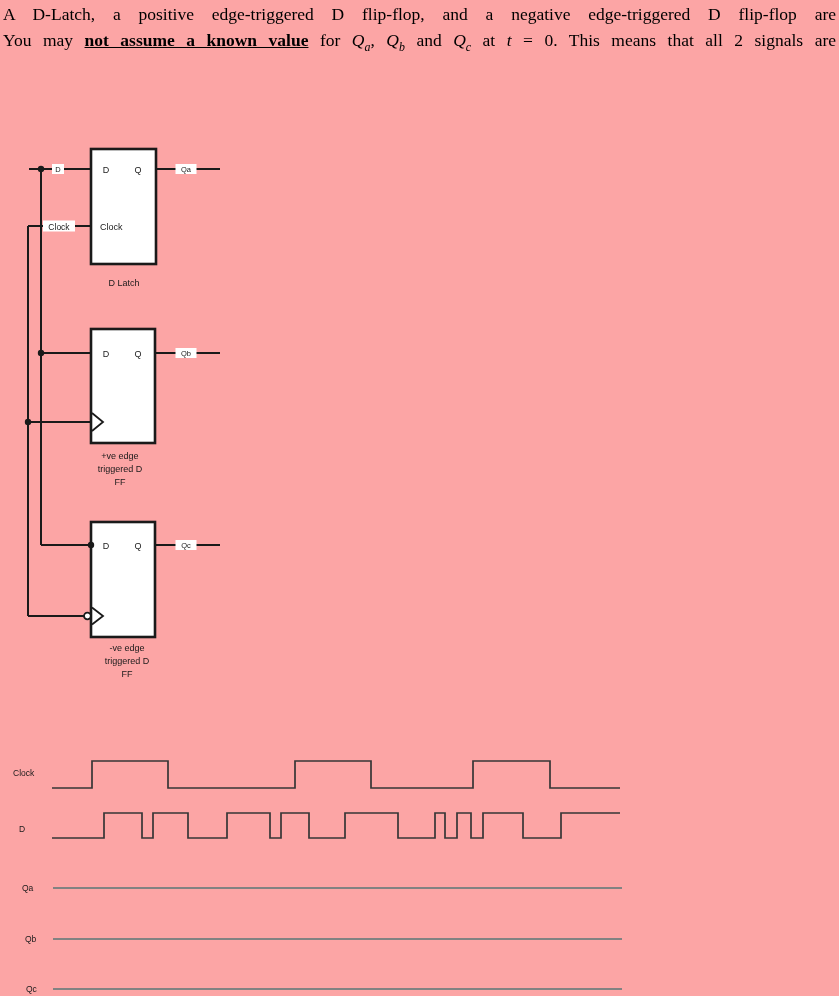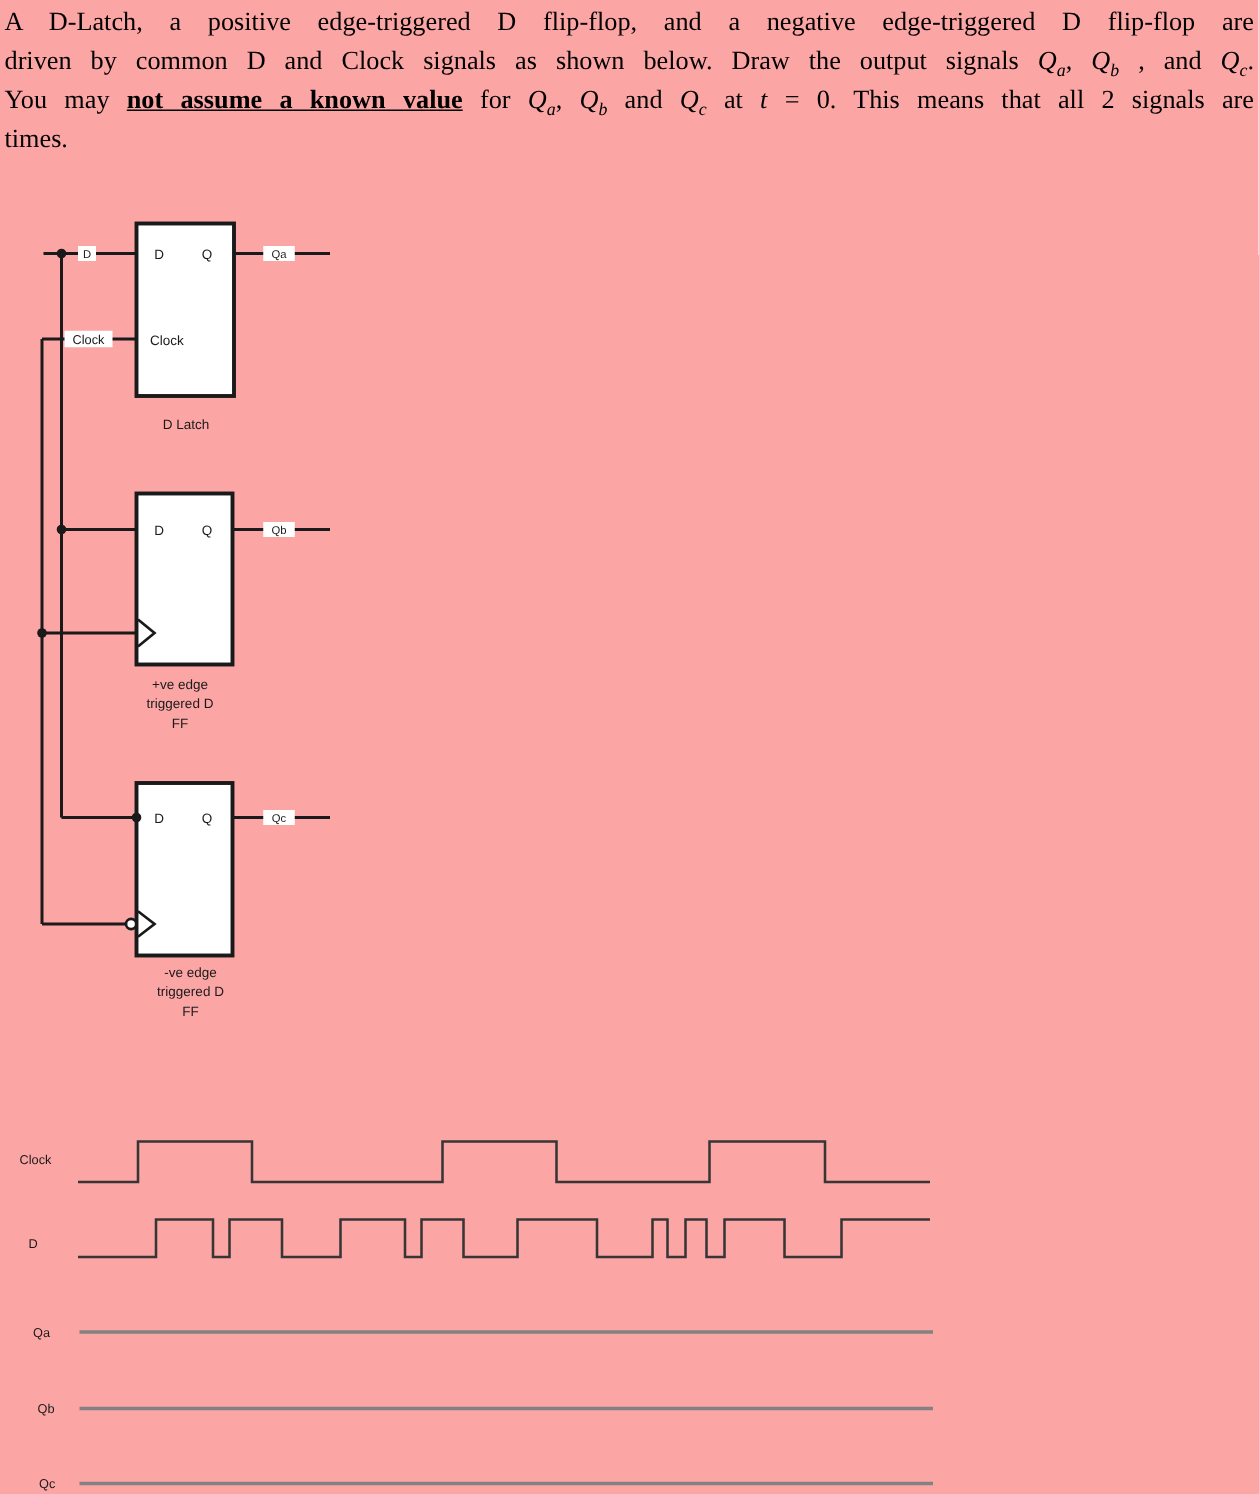--- a/index.html
+++ b/index.html
@@ -20,23 +20,21 @@
   .pline sub { font-size:68%; line-height:0; }
   #diagram { position:absolute; left:0; top:0; }
   #diagram text { font-family:"Liberation Sans", sans-serif; }
 </style>
 </head>
 <body>
 
 <div class="page">
   <div class="problem">
       <div class="pline"><span>A D-Latch, a positive edge-triggered D flip-flop, and a negative edge-triggered D flip-flop are</span></div>
-      <div class="pline"><span>driven by common D and Clock signals as shown below. Draw the output signals </span><span class="i">Q</span><sub class="i">a</sub><span>, </span><span class="i">Q</span><sub class="i">b</sub><span> , and </span><span class="i">Q</span><sub class="i">c</sub><span>.</span></div>
       <div class="pline"><span>You may </span><span class="b">not assume a known value</span><span> for </span><span class="i">Q</span><sub class="i">a</sub><span>, </span><span class="i">Q</span><sub class="i">b</sub><span> and </span><span class="i">Q</span><sub class="i">c</sub><span> at </span><span class="i">t</span><span> = 0. This means that all 2 signals are</span></div>
-      <div class="pline last"><span>times.</span></div>
     </div>
   <svg id="diagram" width="839" height="996" viewBox="0 0 839 996">
       <g>
         <line x1="41" y1="169" x2="41" y2="545" stroke="#1a1a1a" stroke-width="2"></line>
         <line x1="28" y1="226" x2="28" y2="616" stroke="#1a1a1a" stroke-width="2"></line>
         <g>
           <line x1="29" y1="169" x2="91" y2="169" stroke="#1a1a1a" stroke-width="2"></line>
           <line x1="28" y1="226" x2="91" y2="226" stroke="#1a1a1a" stroke-width="2"></line>
           <rect x="91" y="149" width="65" height="115" fill="#ffffff" stroke="#1a1a1a" stroke-width="2.6"></rect>
           <text x="106" y="172.5" font-size="9" fill="#1a1a1a" text-anchor="middle">D</text>

